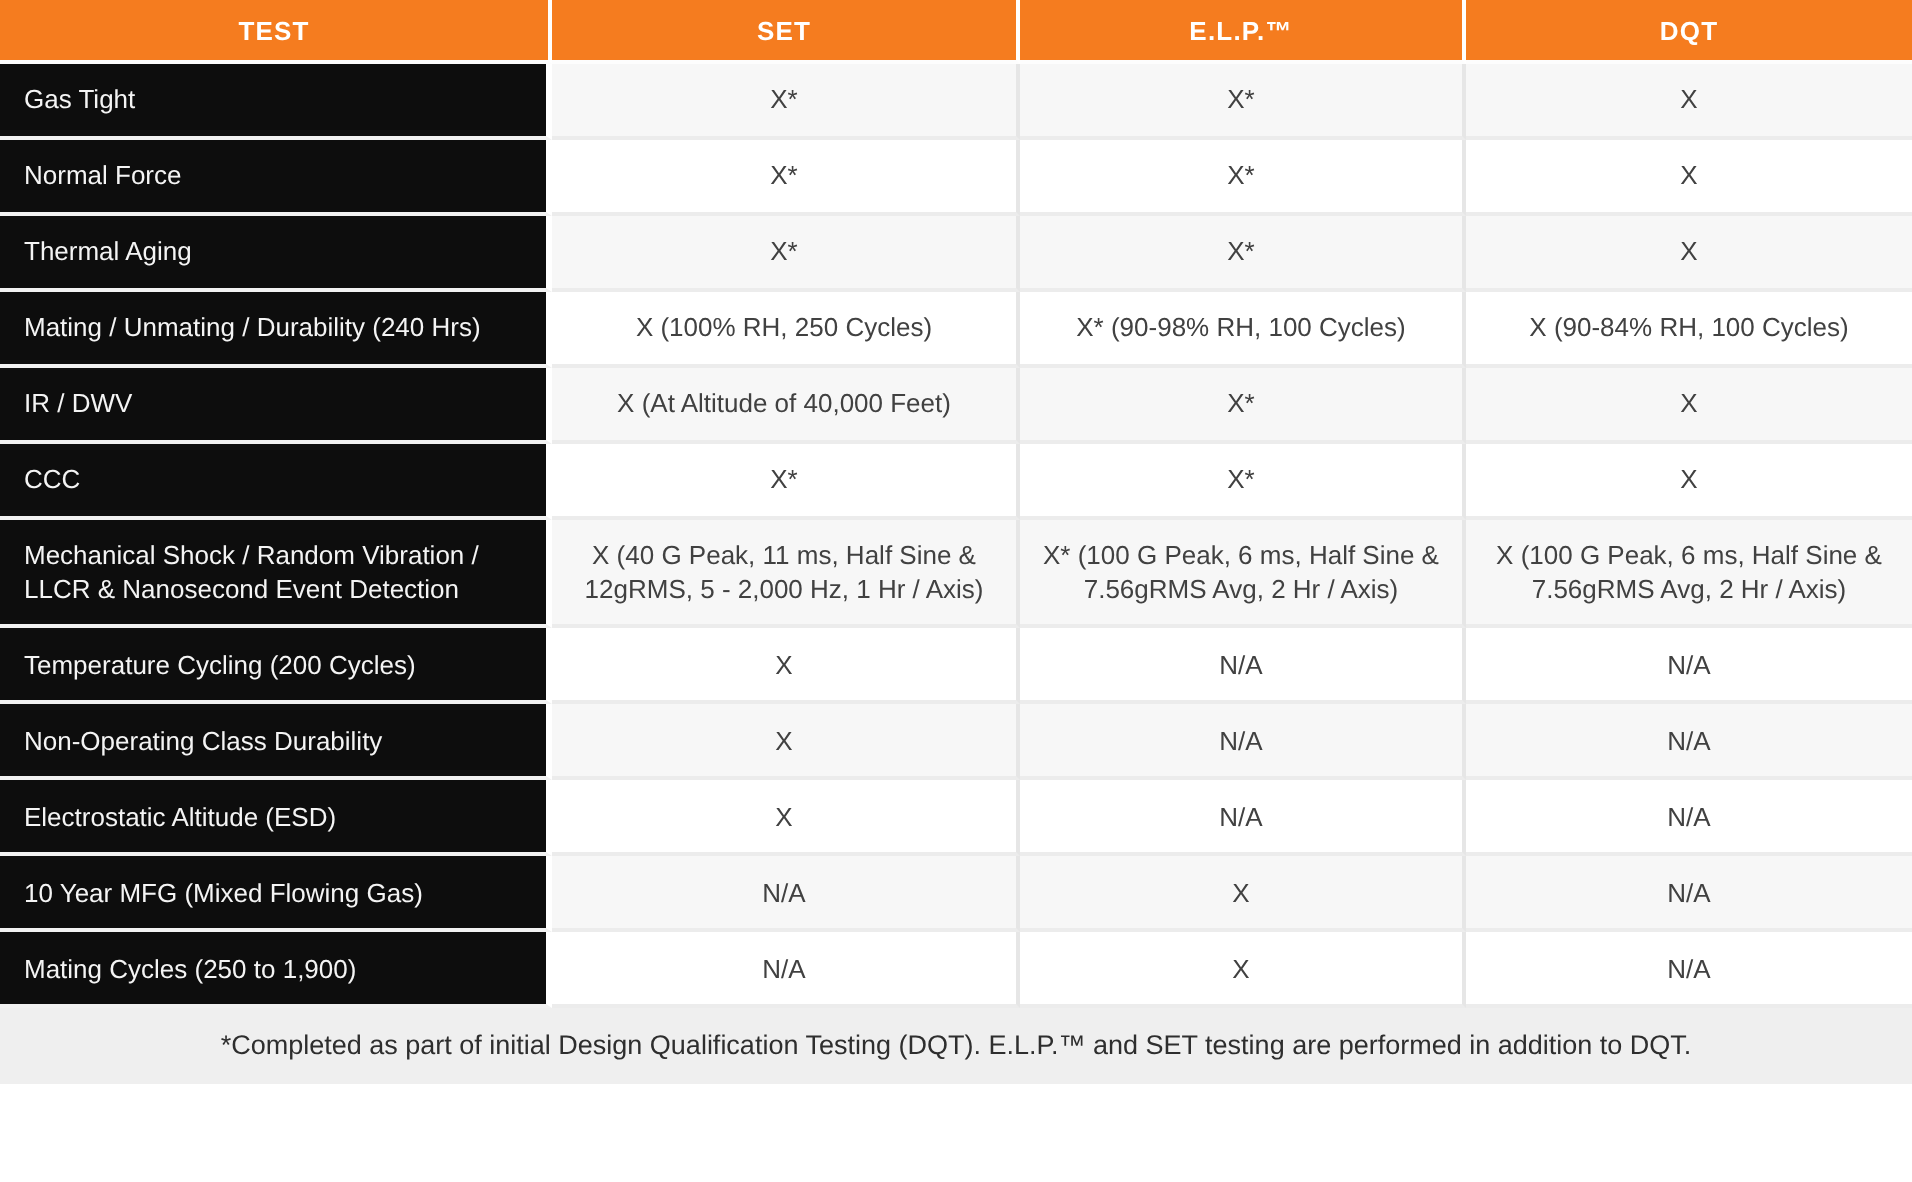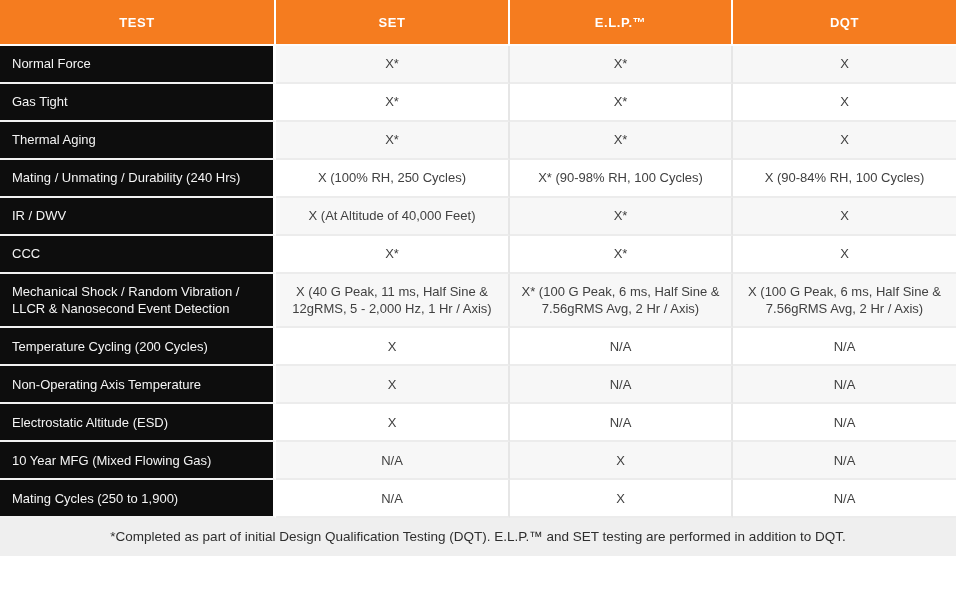--- a/index.html
+++ b/index.html
@@ -29,21 +29,21 @@
   col.c-elp{width:223px;}
   col.c-dqt{width:223px;}
 
   th{
     background:var(--header-bg);
     color:#FFFFFF;
     font-size:13px;
     font-weight:bold;
     letter-spacing:.6px;
     text-align:center;
-    height:46px;
+    height:32px;
     padding:6px 8px;
     border-right:2px solid #FFFFFF;
     border-bottom:2px solid #FDFDFD;
   }
   th:last-child{border-right:none;}
 
   td{font-size:13px;line-height:1.32;}
 
   td.label{
     background:var(--label-bg);
@@ -87,27 +87,27 @@
   <thead>
     <tr>
       <th>TEST</th>
       <th>SET</th>
       <th>E.L.P.™</th>
       <th>DQT</th>
     </tr>
   </thead>
   <tbody>
     <tr>
-      <td class="label">Normal Force</td>
+      <td class="label">Gas Tight</td>
       <td class="data">X*</td>
       <td class="data">X*</td>
       <td class="data">X</td>
     </tr>
     <tr>
-      <td class="label">Gas Tight</td>
+      <td class="label">Normal Force</td>
       <td class="data">X*</td>
       <td class="data">X*</td>
       <td class="data">X</td>
     </tr>
     <tr>
       <td class="label">Thermal Aging</td>
       <td class="data">X*</td>
       <td class="data">X*</td>
       <td class="data">X</td>
     </tr>
@@ -135,21 +135,21 @@
       <td class="data">X* (100 G Peak, 6 ms, Half Sine &amp; 7.56gRMS Avg, 2 Hr / Axis)</td>
       <td class="data">X (100 G Peak, 6 ms, Half Sine &amp; 7.56gRMS Avg, 2 Hr / Axis)</td>
     </tr>
     <tr>
       <td class="label">Temperature Cycling (200 Cycles)</td>
       <td class="data">X</td>
       <td class="data">N/A</td>
       <td class="data">N/A</td>
     </tr>
     <tr>
-      <td class="label">Non-Operating Axis Temperature</td>
+      <td class="label">Non-Operating Class Durability</td>
       <td class="data">X</td>
       <td class="data">N/A</td>
       <td class="data">N/A</td>
     </tr>
     <tr>
       <td class="label">Electrostatic Altitude (ESD)</td>
       <td class="data">X</td>
       <td class="data">N/A</td>
       <td class="data">N/A</td>
     </tr>

